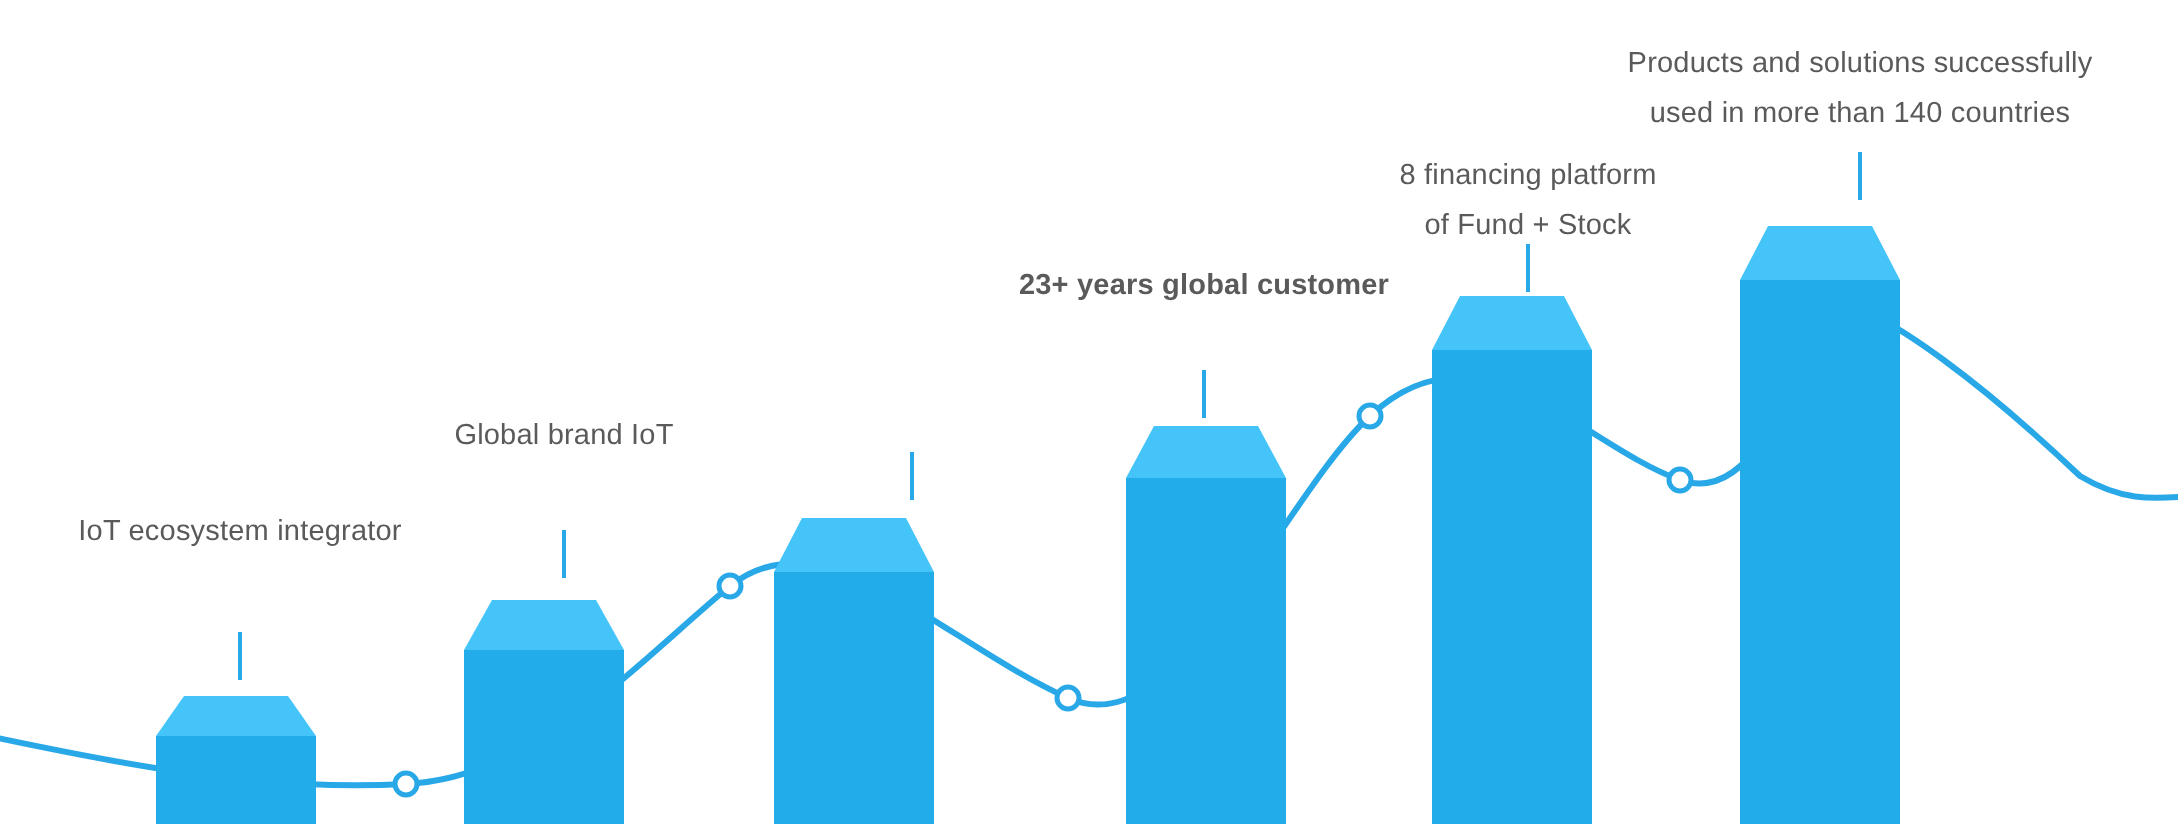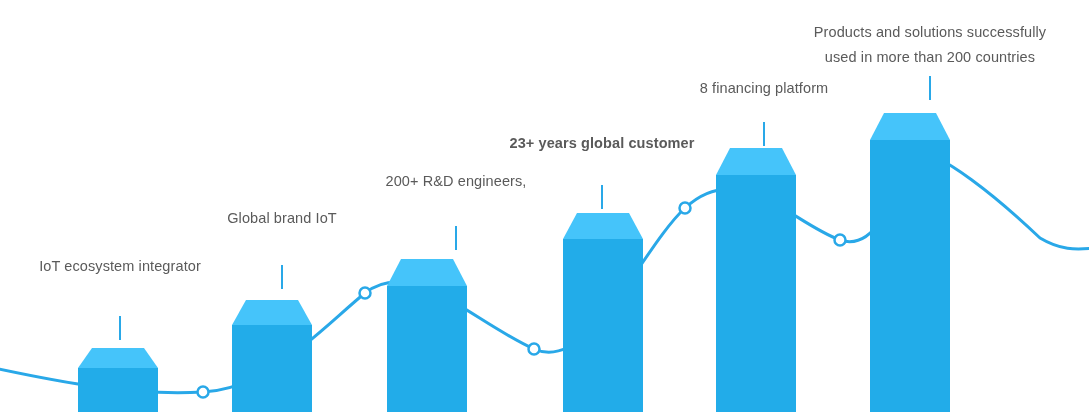--- a/index.html
+++ b/index.html
@@ -109,38 +109,38 @@
       </div>
       <div class="tick-mark" style="left: 119px; top: 316px; height: 24px; background: rgb(41, 168, 232);"></div>
       <div class="milestone-label" style="left: 0px; top: 206px; width: 1089px; text-align: left;">
         <div style="position: absolute; left: 282px; transform: translateX(-50%); text-align: center;">
           <span class="label-line">Global brand IoT</span>
         </div>
       </div>
       <div class="tick-mark" style="left: 281px; top: 265px; height: 24px; background: rgb(41, 168, 232);"></div>
       <div class="milestone-label" style="left: 0px; top: 169px; width: 1089px; text-align: left;">
         <div style="position: absolute; left: 456px; transform: translateX(-50%); text-align: center;">
-          <span class="label-line">200+ R&amp;D engineers,</span>
         </div>
       </div>
       <div class="tick-mark" style="left: 455px; top: 226px; height: 24px; background: rgb(41, 168, 232);"></div>
       <div class="milestone-label" style="left: 0px; top: 131px; width: 1089px; text-align: left;">
         <div style="position: absolute; left: 602px; transform: translateX(-50%); text-align: center; font-weight: bold;">
           <span class="label-line">23+ years global customer</span>
         </div>
       </div>
       <div class="tick-mark" style="left: 601px; top: 185px; height: 24px; background: rgb(41, 168, 232);"></div>
       <div class="milestone-label" style="left: 0px; top: 76px; width: 1089px; text-align: left;">
         <div style="position: absolute; left: 764px; transform: translateX(-50%); text-align: center;">
           <span class="label-line">8 financing platform</span>
+          <span class="label-line">of Fund + Stock</span>
         </div>
       </div>
       <div class="tick-mark" style="left: 763px; top: 122px; height: 24px; background: rgb(41, 168, 232);"></div>
       <div class="milestone-label" style="left: 0px; top: 20px; width: 1089px; text-align: left;">
         <div style="position: absolute; left: 930px; transform: translateX(-50%); text-align: center;">
           <span class="label-line">Products and solutions successfully</span>
-          <span class="label-line">used in more than 200 countries</span>
+          <span class="label-line">used in more than 140 countries</span>
         </div>
       </div>
       <div class="tick-mark" style="left: 929px; top: 76px; height: 24px; background: rgb(41, 168, 232);"></div>
     </div>
 
 </div>
 
 </body></html>

